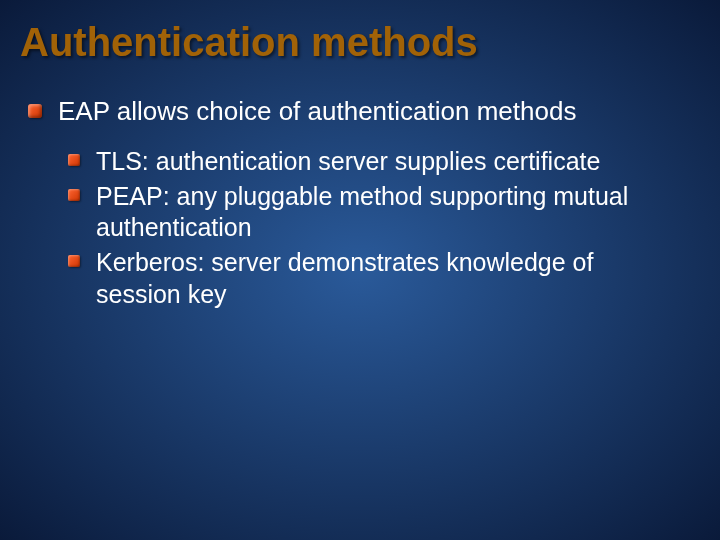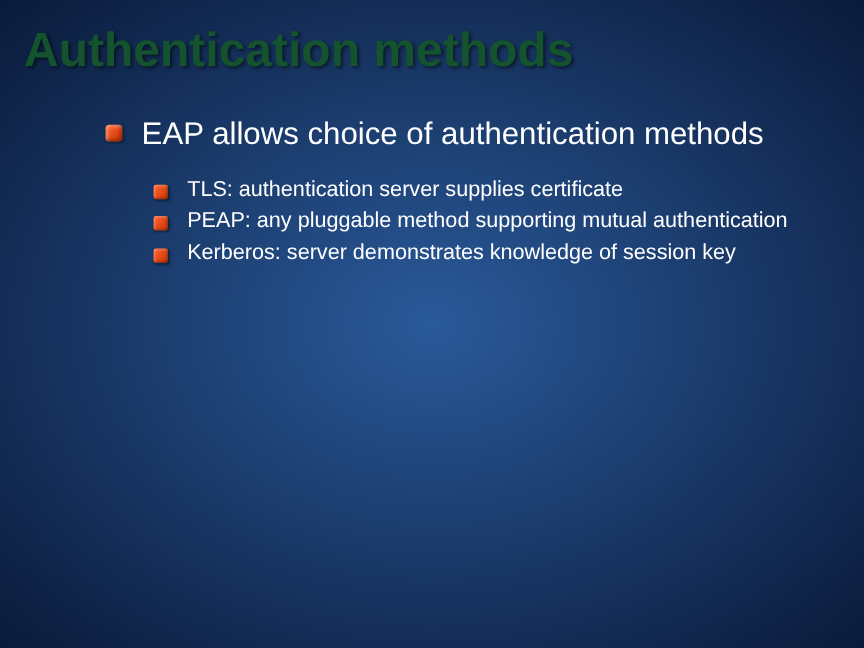--- a/index.html
+++ b/index.html
@@ -8,26 +8,26 @@
       height: 540px;
       background: radial-gradient(ellipse at center, #2a5a9a 0%, #1a3a6a 50%, #0a1a3a 100%);
       font-family: Arial, Helvetica, sans-serif;
       color: #ffffff;
       overflow: hidden;
       position: relative;
     }
     .slide-title {
       font-size: 40px;
       font-weight: bold;
-      color: #14532d;
+      color: #a16207;
       padding: 20px 20px 10px 20px;
       text-shadow: 2px 2px 3px rgba(0,0,0,0.5);
     }
     .content {
-      padding: 20px 40px 20px 88px;
+      padding: 20px 40px 20px 28px;
     }
     .bullet-list {
       list-style: none;
     }
     .bullet-item {
       position: relative;
       font-size: 26px;
       line-height: 1.25;
       margin-bottom: 4px;
       padding-left: 30px;
@@ -43,21 +43,21 @@
       border-radius: 3px;
       box-shadow: 1px 1px 2px rgba(0,0,0,0.4), inset -2px -2px 3px rgba(0,0,0,0.3), inset 2px 2px 3px rgba(255,255,255,0.3);
     }
     .sub-list {
       list-style: none;
       margin-top: 18px;
       margin-left: 40px;
     }
     .sub-item {
       position: relative;
-      font-size: 18px;
+      font-size: 25px;
       line-height: 1.25;
       margin-bottom: 4px;
       padding-left: 28px;
     }
     .sub-item::before {
       content: "";
       position: absolute;
       left: 0;
       top: 8px;
       width: 12px;

